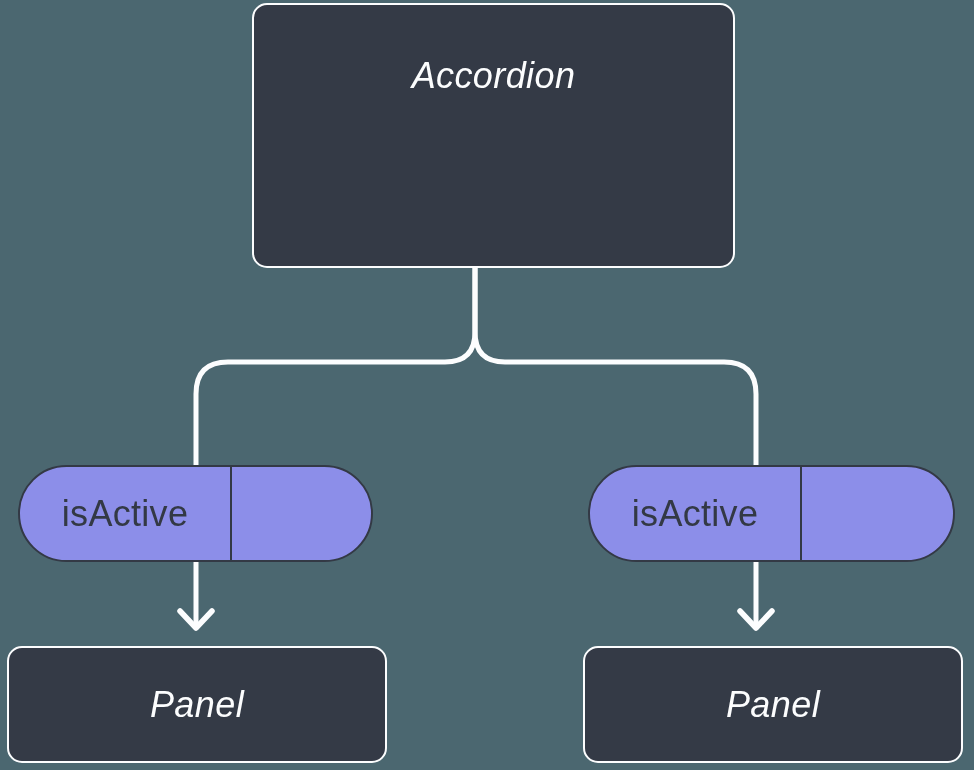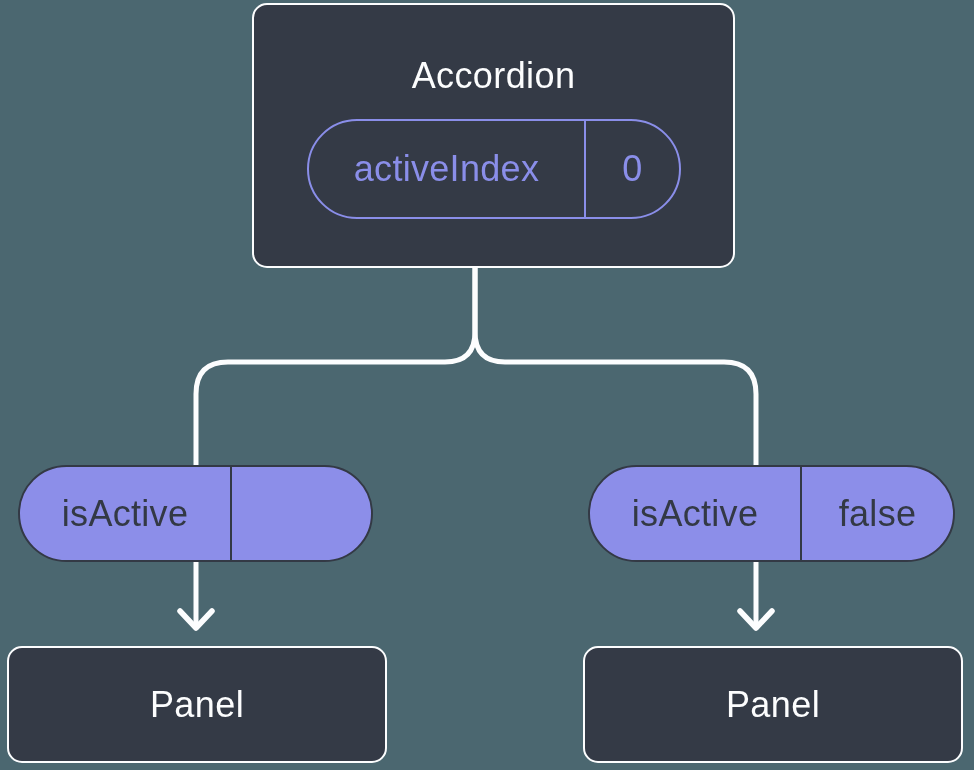--- a/index.html
+++ b/index.html
@@ -18,21 +18,21 @@
     position:relative;width:974px;height:770px;overflow:hidden;
     background:var(--background);
     font-family:"Liberation Sans","DejaVu Sans",sans-serif;
   }
   svg.connectors{position:absolute;left:0;top:0;width:974px;height:770px;}
   .line{fill:none;stroke:var(--connector);stroke-width:5;stroke-linecap:round;}
   .chev{fill:none;stroke:var(--connector);stroke-width:5.5;stroke-linecap:round;stroke-linejoin:round;}
 
   .node{
     position:absolute;background:var(--node-fill);
-    border:2.5px solid var(--node-border);border-radius:15px;
+    border:2.5px solid var(--node-border);border-radius:15px;font-style:italic;
   }
   .node-title{
     color:var(--node-text);font-size:36px;font-weight:500;letter-spacing:.4px;
     line-height:40px;
   }
   .root-node{left:252px;top:3px;width:483px;height:265px;}
   .root-node .node-title{position:absolute;left:0;right:0;top:51px;text-align:center;}
 
   .pill{position:absolute;display:flex;align-items:stretch;}
   .cell{
@@ -71,33 +71,28 @@
 
   <svg class="connectors" viewBox="0 0 974 770" aria-hidden="true">
     <path class="line" d="M475,264 L475,332 Q475,362 445,362 L228,362 Q196,362 196,394 L196,626"></path>
     <path class="line" d="M475,264 L475,332 Q475,362 505,362 L724,362 Q756,362 756,394 L756,626"></path>
     <path class="chev" d="M180,611 L196,628 L212,611"></path>
     <path class="chev" d="M740,611 L756,628 L772,611"></path>
   </svg>
 
   <div class="node root-node">
     <div class="node-title">Accordion</div>
-    <div class="pill outline-pill">
-      <span class="cell name">activeIndex</span>
-      <span class="cell value">0</span>
-    </div>
   </div>
 
   <div class="pill solid-pill pill-left">
     <span class="cell name">isActive</span>
   </div>
 
   <div class="pill solid-pill pill-right">
     <span class="cell name">isActive</span>
-    <span class="cell value">false</span>
   </div>
 
   <div class="node panel panel-left">
     <div class="node-title">Panel</div>
   </div>
 
   <div class="node panel panel-right">
     <div class="node-title">Panel</div>
   </div>
 

